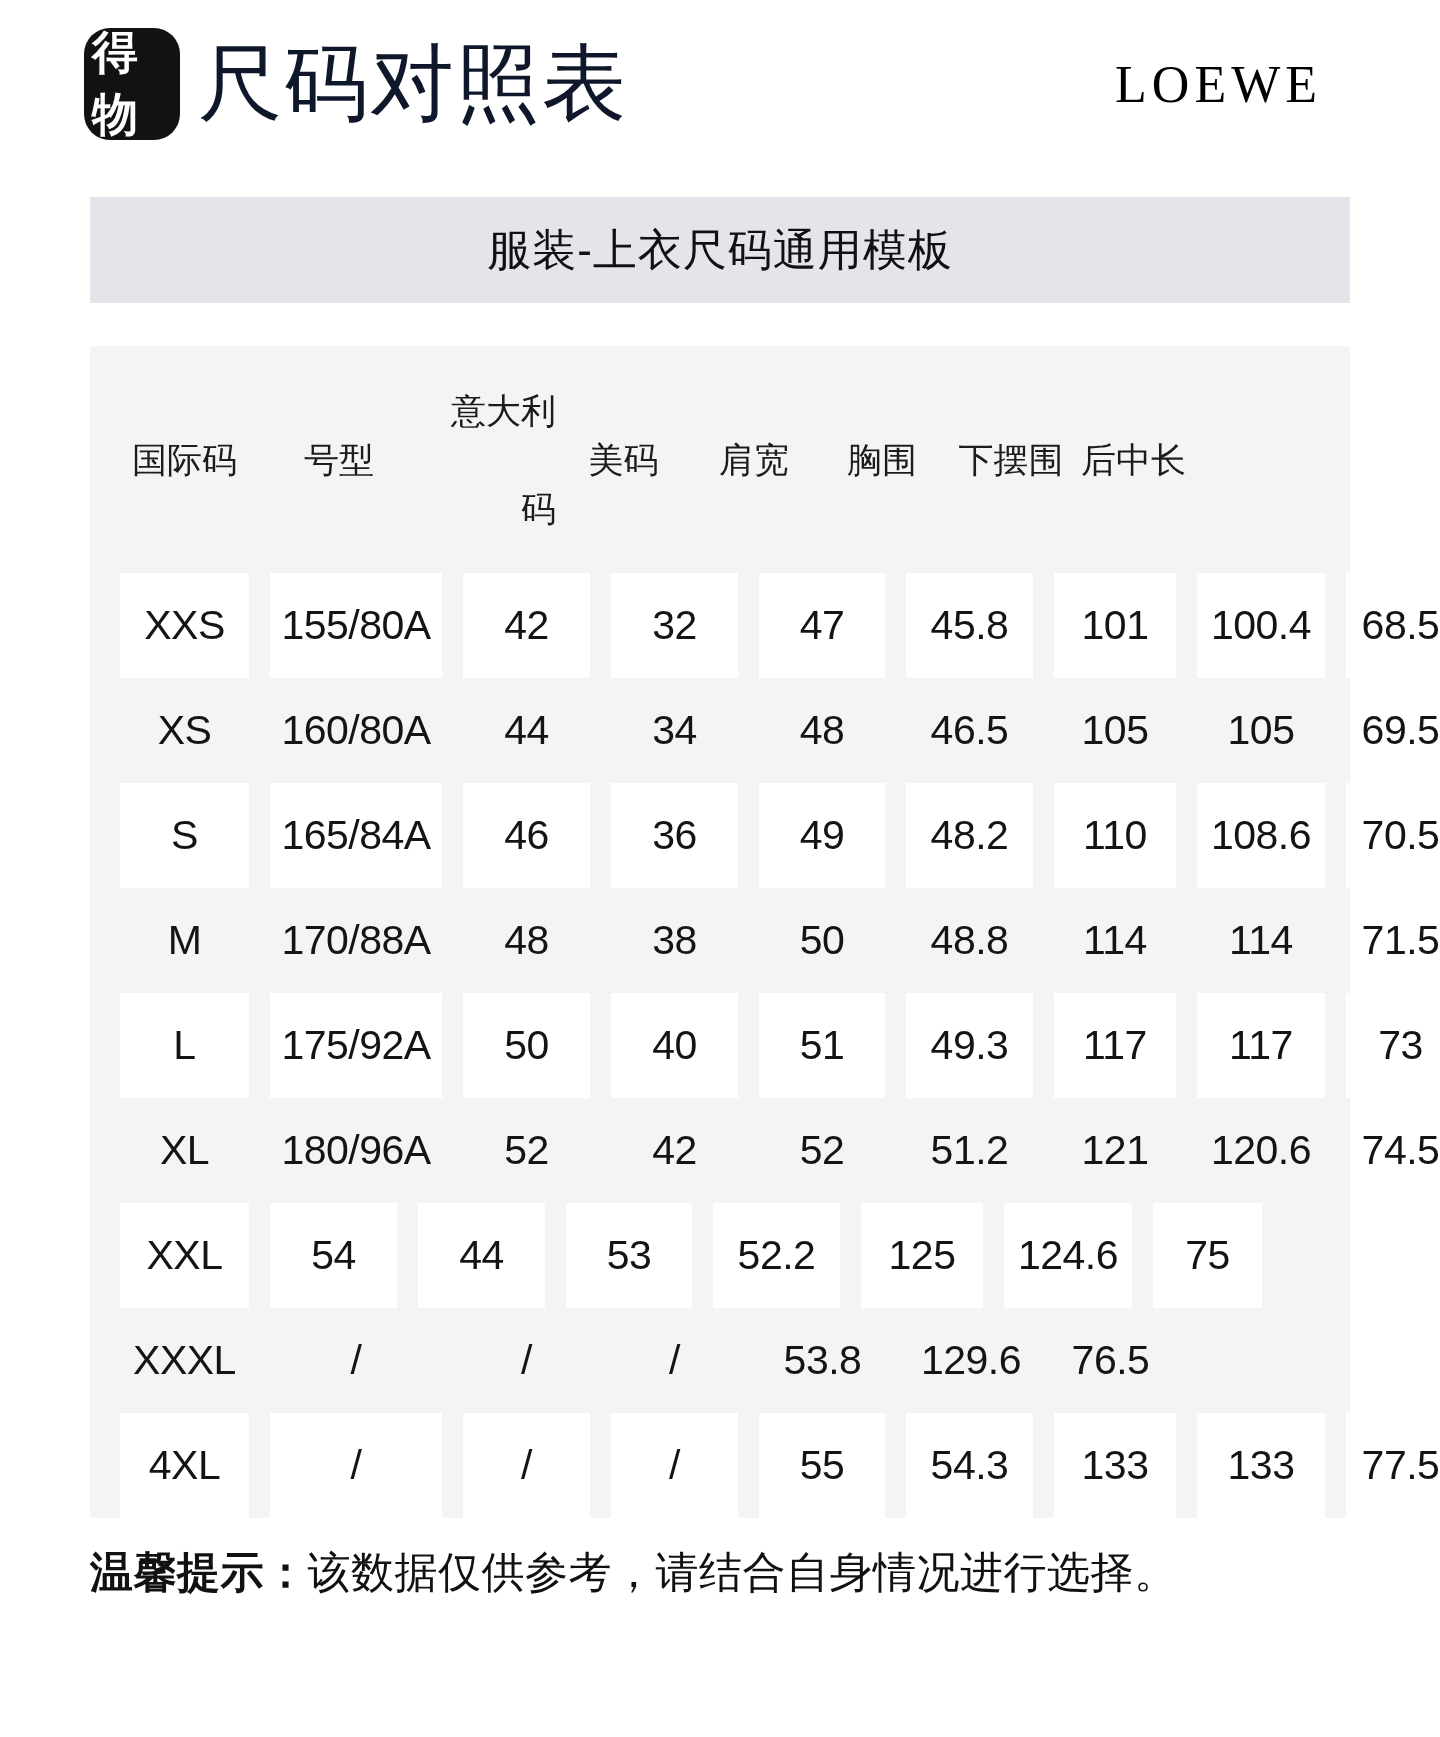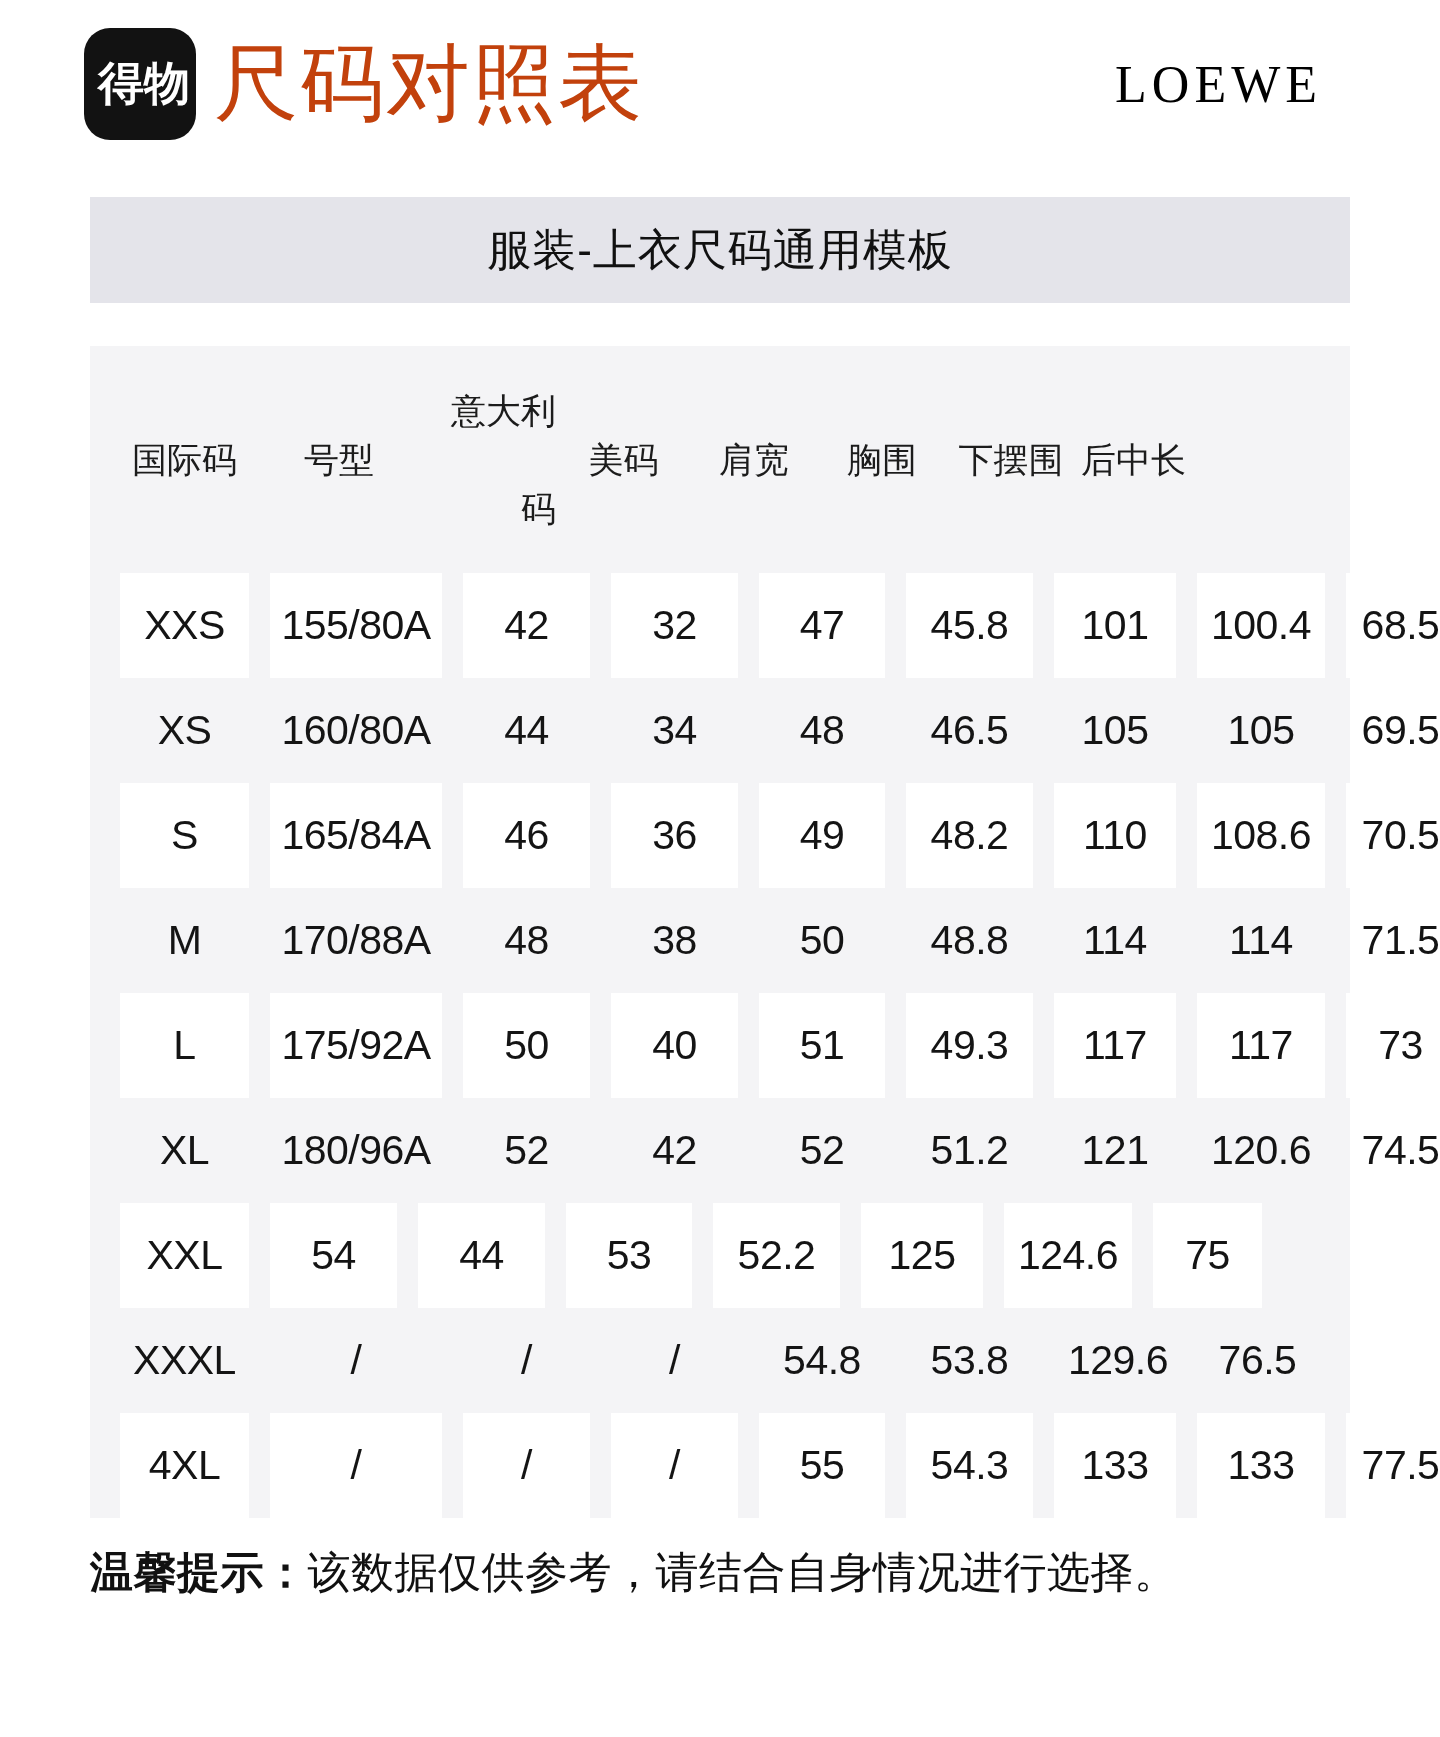--- a/index.html
+++ b/index.html
@@ -12,32 +12,32 @@
     overflow:hidden;
   }
   .page { position:relative; width:1440px; height:1737px; }
 
   
   .top-bar {
     display:flex; align-items:center;
     padding:27px 90px 0 84px;
   }
   .app-logo {
-    width:112px; height:112px;
+    width:96px; height:112px;
     background:#121212;
     border-radius:26px;
     display:flex; align-items:center; justify-content:center;
     flex:0 0 auto;
     padding-left:8px;
   }
   .app-logo span {
     color:#ffffff; font-size:46px; font-weight:700; letter-spacing:0;
   }
   .page-title {
-    font-size:84px; font-weight:500; color:#c2410c;
+    font-size:84px; font-weight:500; color:#0f172a;
     margin-left:18px; letter-spacing:2px;
   }
   .brand-name {
     margin-left:auto; margin-right:28px;
     font-family:"Liberation Serif","DejaVu Serif",serif;
     font-size:52px; font-weight:400; color:#000000;
     letter-spacing:5px;
   }
 
   
@@ -202,21 +202,20 @@
           <div class="tcell col-5">52.2</div>
           <div class="tcell col-6">125</div>
           <div class="tcell col-7">124.6</div>
           <div class="tcell col-8">75</div>
         </div>
         <div class="trow gray">
           <div class="tcell col-0">XXXL</div>
           <div class="tcell col-1">/</div>
           <div class="tcell col-2">/</div>
           <div class="tcell col-3">/</div>
-          <div class="tcell col-4">54.8</div>
           <div class="tcell col-5">53.8</div>
           <div class="tcell col-7">129.6</div>
           <div class="tcell col-8">76.5</div>
         </div>
         <div class="trow white">
           <div class="tcell col-0">4XL</div>
           <div class="tcell col-1">/</div>
           <div class="tcell col-2">/</div>
           <div class="tcell col-3">/</div>
           <div class="tcell col-4">55</div>

